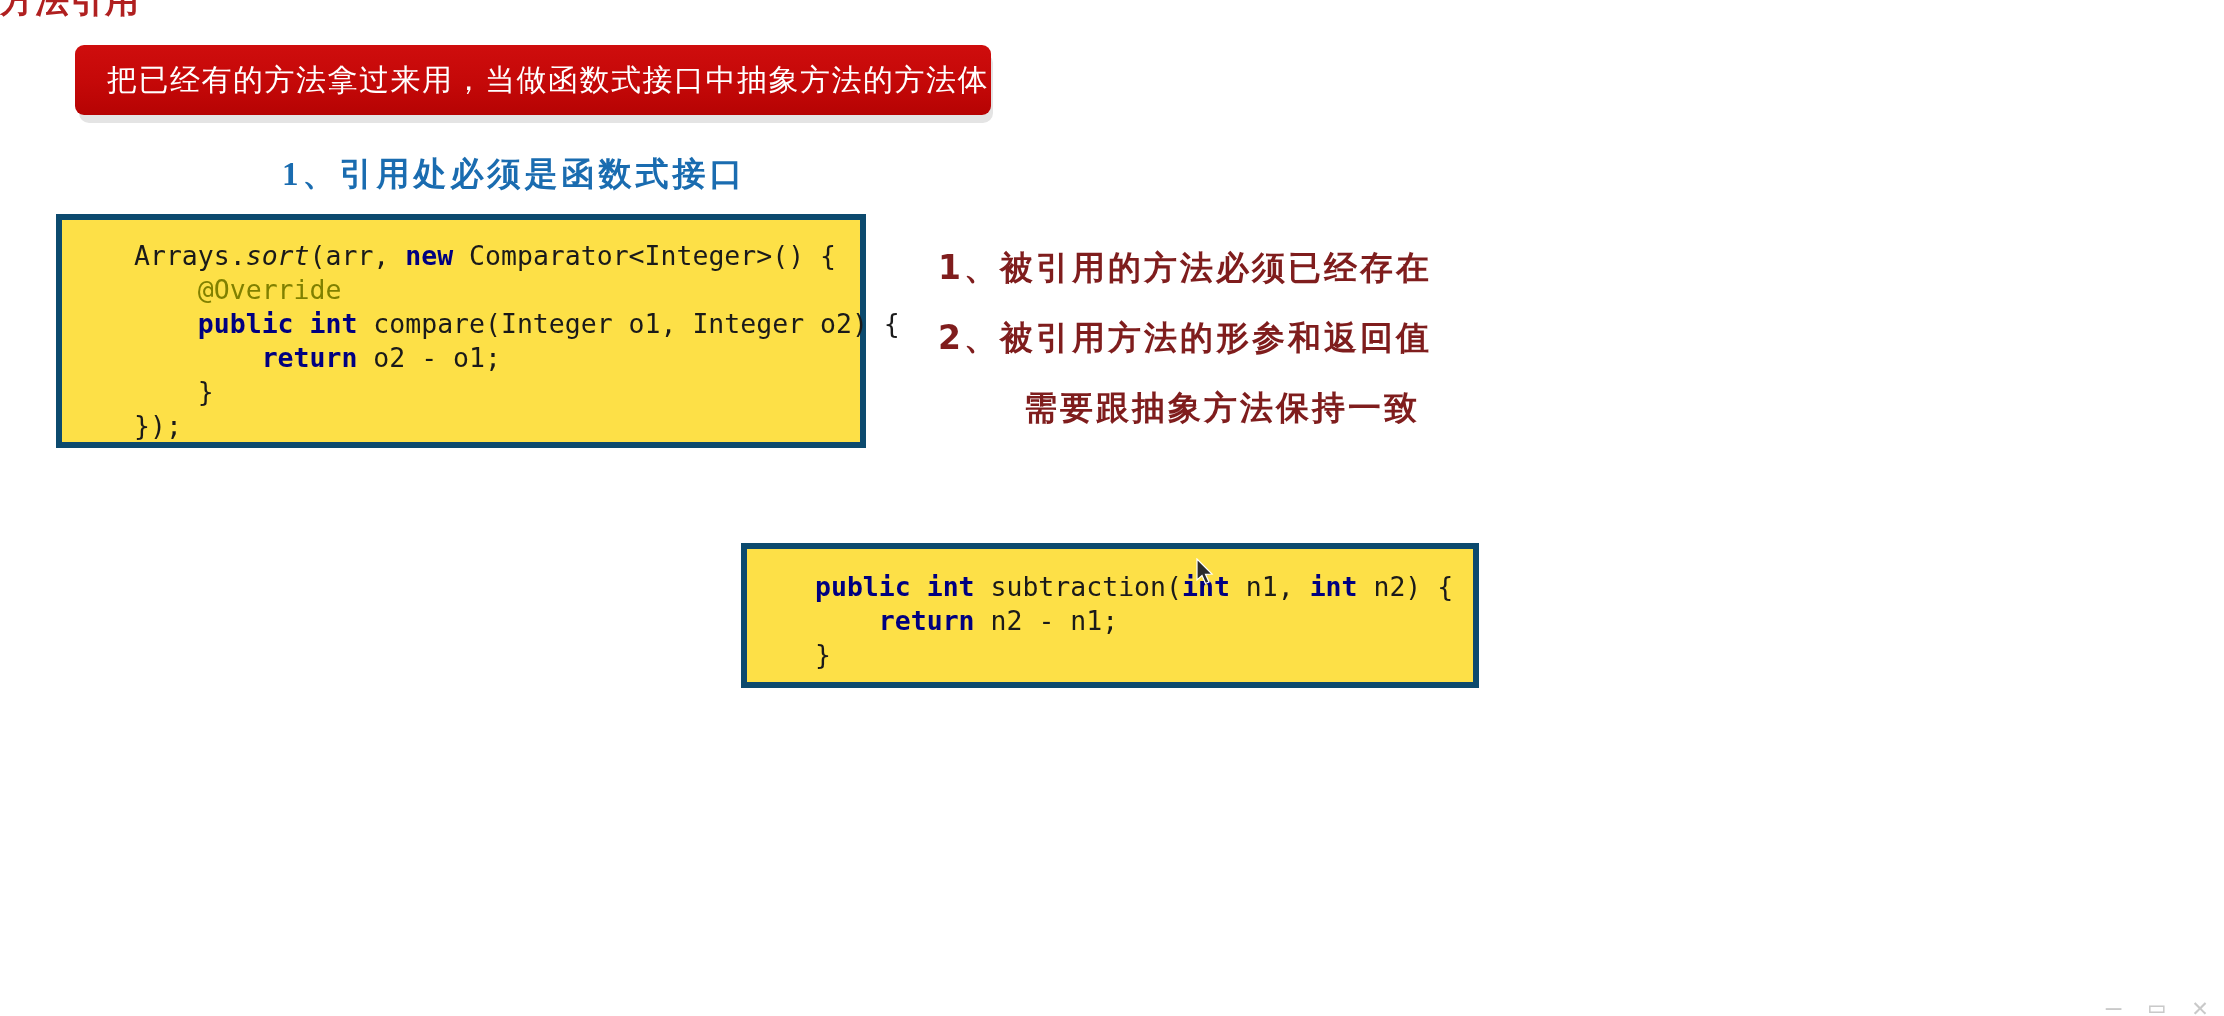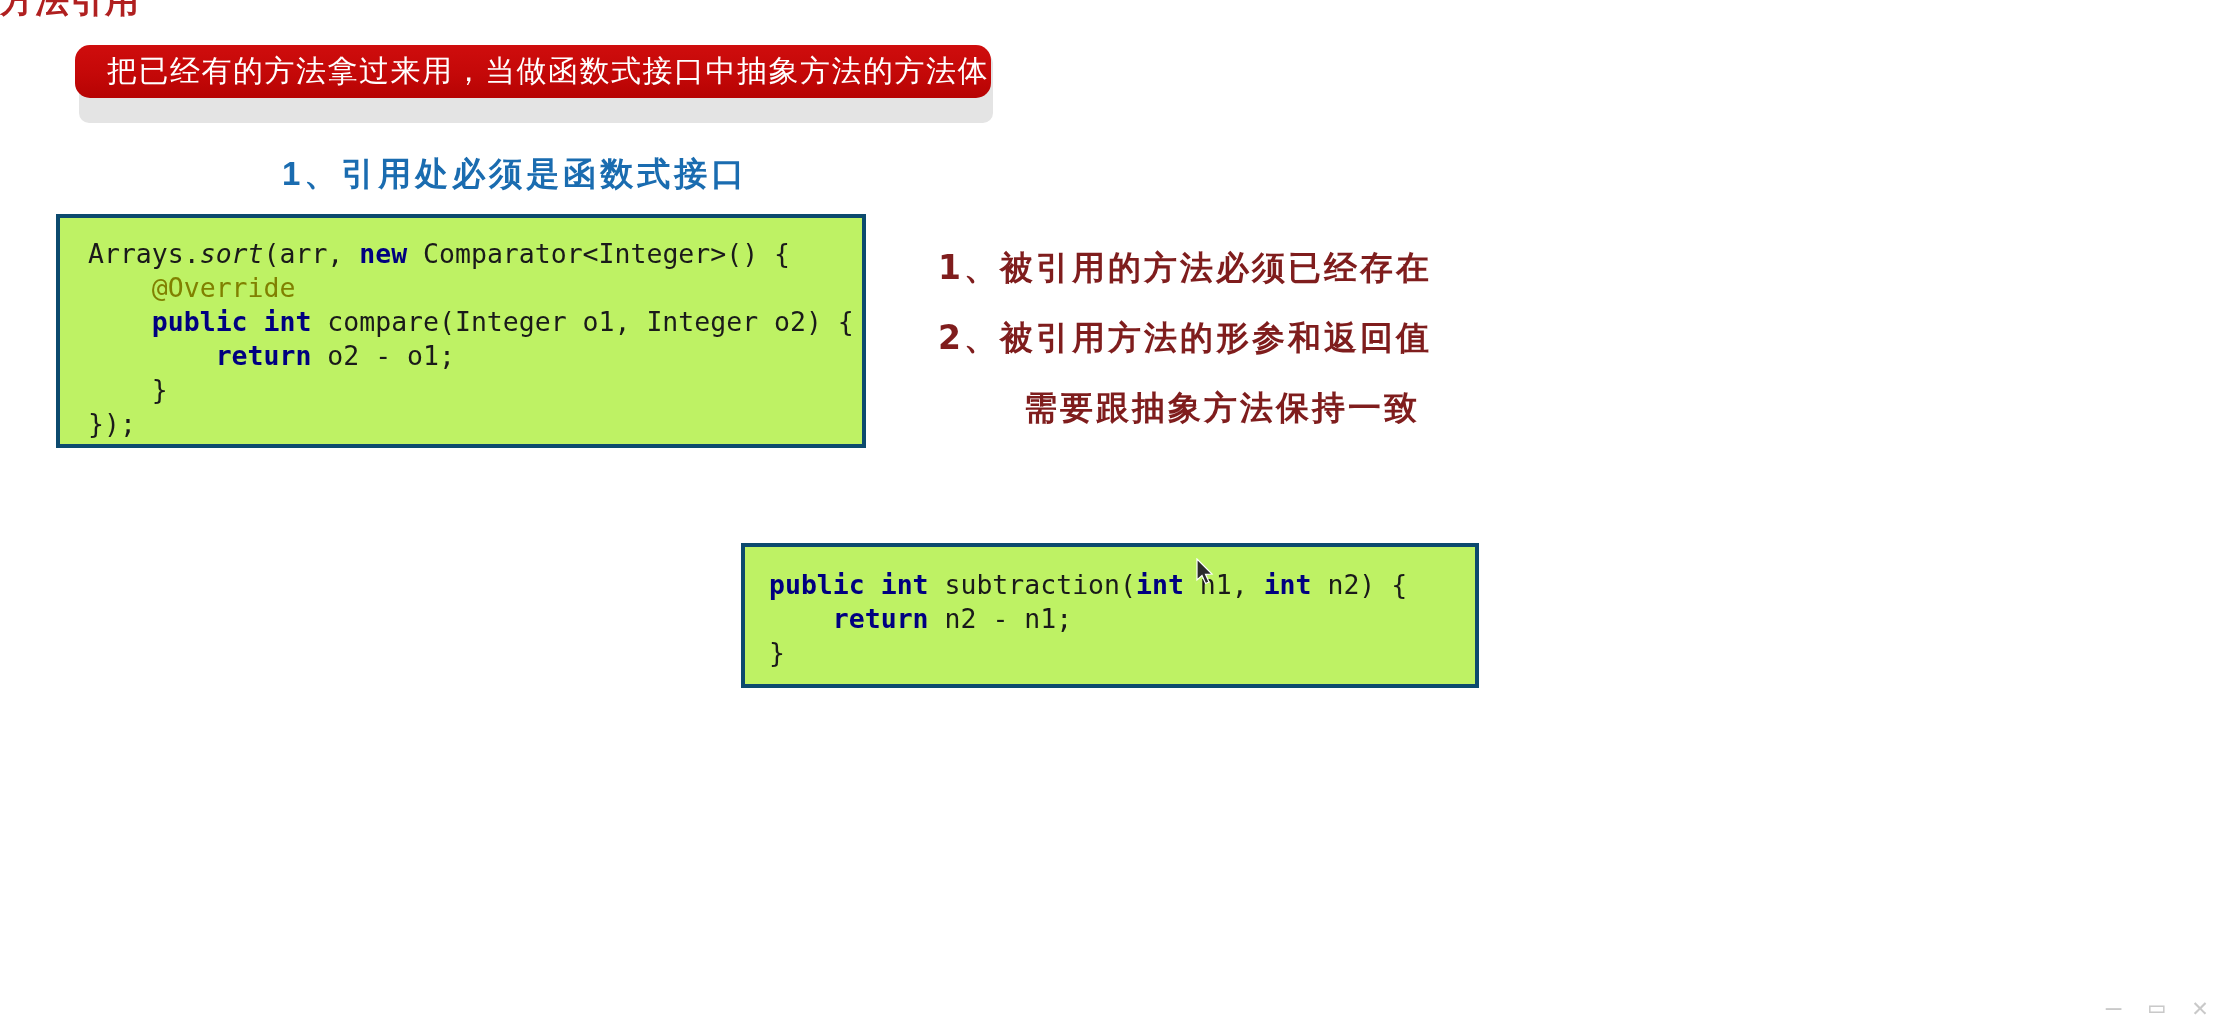--- a/index.html
+++ b/index.html
@@ -44,58 +44,59 @@
     width: 914px;
     height: 70px;
     background: #e4e4e4;
     border-radius: 10px;
   }
   .banner {
     position: absolute;
     left: 0px;
     top: 0px;
     width: 916px;
-    height: 53px;
+    height: 70px;
     background: linear-gradient(180deg, #cf0d0d 0%, #c40808 55%, #b60303 100%);
-    border-radius: 15px;
+    border-radius: 9px;
     display: flex;
     align-items: center;
   }
   .banner-text {
     color: #ffffff;
     font-family: "Liberation Sans", sans-serif;
     font-size: 30px;
     font-weight: 500;
     letter-spacing: 1.5px;
     margin-left: 32px;
     white-space: nowrap;
   }
 
   
   .hand-blue {
-    font-family: Liberation Sans, sans-serif;
+    font-family: Liberation Serif, serif;
     color: #1f6fb5;
     font-weight: bold;
     letter-spacing: 4px;
     white-space: nowrap;
   }
   .sub-heading {
     position: absolute;
     left: 282px;
     top: 152px;
     font-size: 33px;
     color: #1a6cb0;
   }
 
   
   .code-box {
     position: absolute;
-    background: #bef264;
-    border: 4px solid #0c4a6e;
+    background: #fde047;
+    border: 6px solid #0c4a6e;
     box-sizing: border-box;
+    padding-left: 44px;
   }
   .code-box.top {
     left: 56px;
     top: 214px;
     width: 810px;
     height: 234px;
   }
   .code-box.bottom {
     left: 741px;
     top: 543px;

